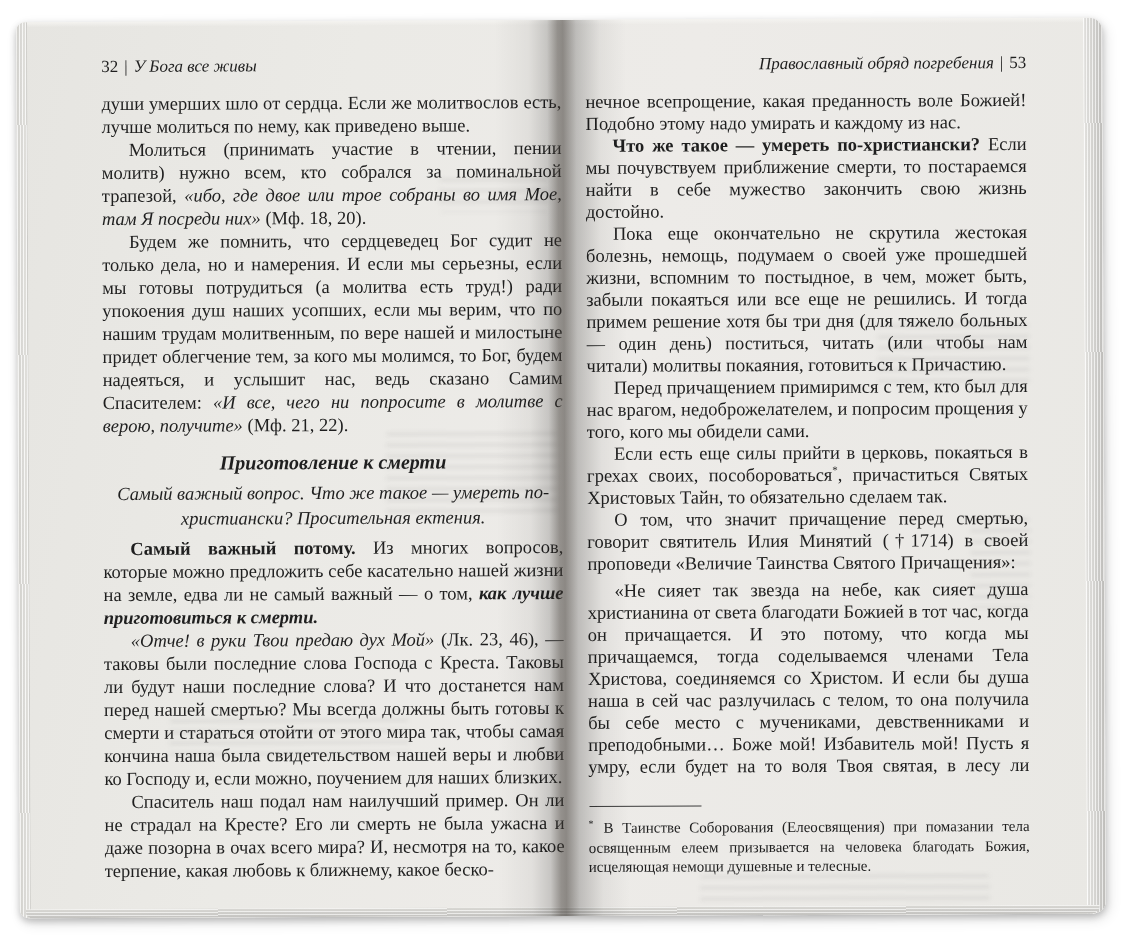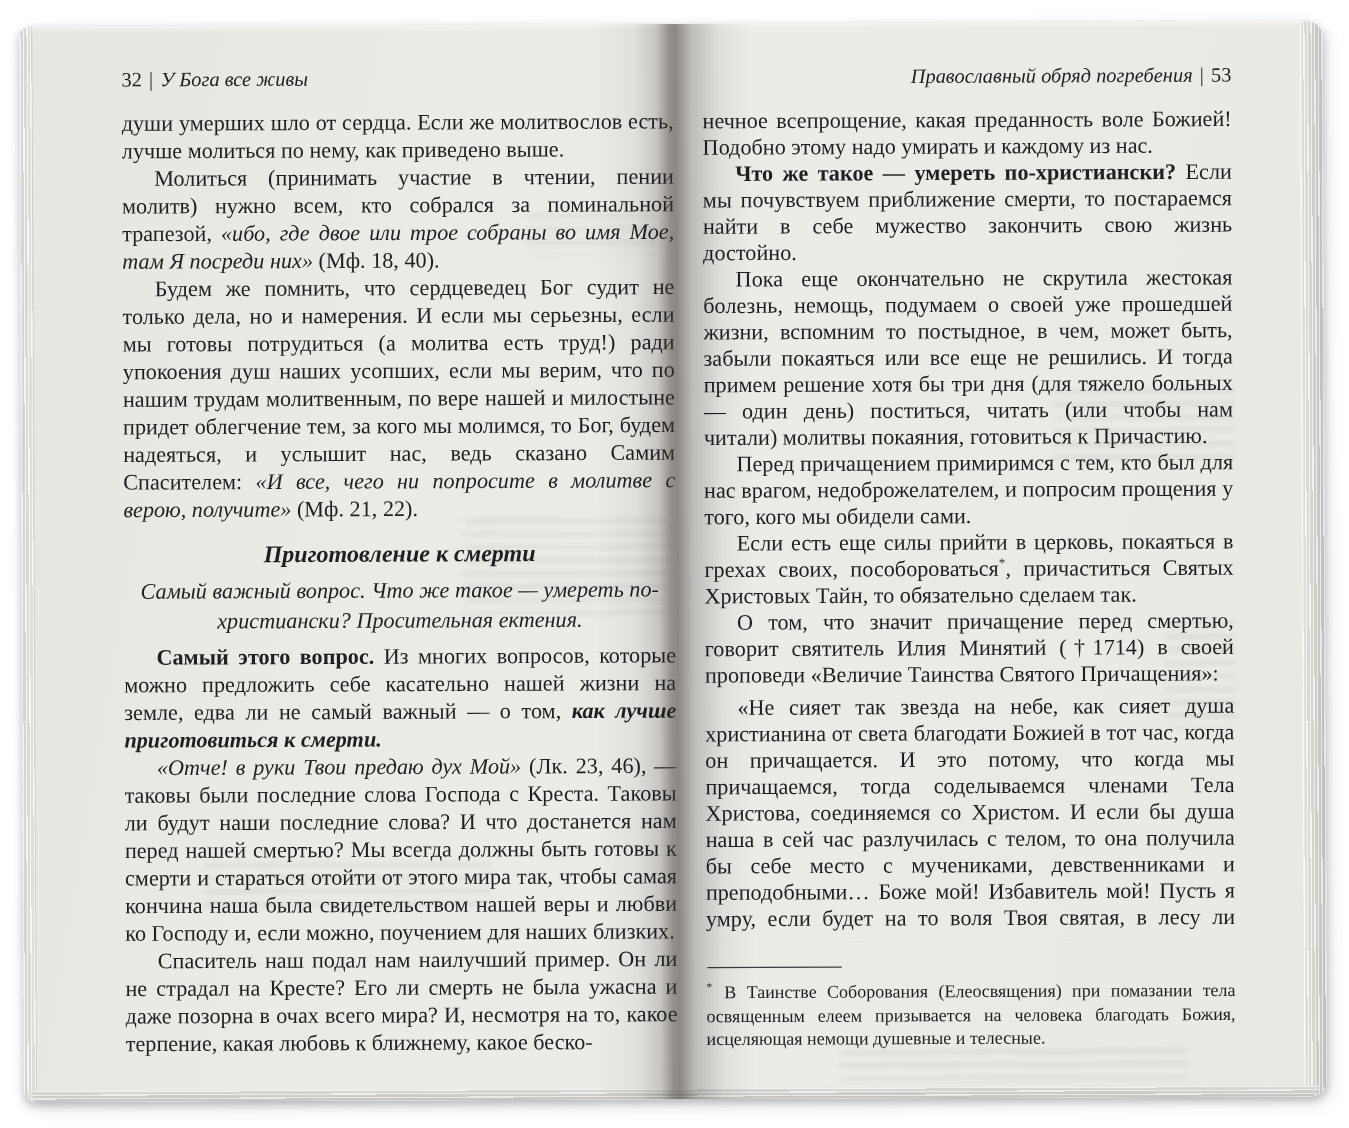--- a/index.html
+++ b/index.html
@@ -147,27 +147,27 @@
     <div class="smudge" style="left:952px; top:500px; width:60px; height:90px;"></div>
     <div class="smudge" style="left:680px; top:856px; width:290px; height:28px;"></div>
 
     <div class="content content-left">
       <div class="running-head">
         <span class="rh-num">32</span><span class="rh-sep">|</span><span class="rh-title">У Бога все живы</span>
       </div>
       <div class="body">
         <div>
             <p class="para"><span class="seg-n">души умерших шло от сердца. Если же молитвослов есть, лучше молиться по нему, как приведено выше.</span></p>
-            <p class="para indent"><span class="seg-n">Молиться (принимать участие в чтении, пении молитв) нужно всем, кто собрался за поминальной трапезой, </span><span class="seg-i">«ибо, где двое или трое собраны во имя Мое, там Я посреди них»</span><span class="seg-n"> (Мф. 18, 40).</span></p>
+            <p class="para indent"><span class="seg-n">Молиться (принимать участие в чтении, пении молитв) нужно всем, кто собрался за поминальной трапезой, </span><span class="seg-i">«ибо, где двое или трое собраны во имя Мое, там Я посреди них»</span><span class="seg-n"> (Мф. 18, 20).</span></p>
             <p class="para indent"><span class="seg-n">Будем же помнить, что сердцеведец Бог судит не только дела, но и намерения. И если мы серьезны, если мы готовы потрудиться (а молитва есть труд!) ради упокоения душ наших усопших, если мы верим, что по нашим трудам молитвенным, по вере нашей и милостыне придет облегчение тем, за кого мы молимся, то Бог, будем надеяться, и услышит нас, ведь сказано Самим Спасителем: </span><span class="seg-i">«И все, чего ни попросите в молитве с верою, получите»</span><span class="seg-n"> (Мф. 21, 22).</span></p>
           </div>
         <h2 class="section-heading">Приготовление к смерти</h2>
         <div class="section-subtitle">Самый важный вопрос. Что же такое — умереть по-христиански? Просительная ектения.</div>
         <div>
-            <p class="para indent"><span class="seg-b">Самый этого вопрос.</span><span class="seg-n"> Из многих вопросов, которые можно предложить себе касательно нашей жизни на земле, едва ли не самый важный — о том, </span><span class="seg-bi">как лучше приготовиться к смерти.</span></p>
+            <p class="para indent"><span class="seg-b">Самый важный потому.</span><span class="seg-n"> Из многих вопросов, которые можно предложить себе касательно нашей жизни на земле, едва ли не самый важный — о том, </span><span class="seg-bi">как лучше приготовиться к смерти.</span></p>
             <p class="para indent"><span class="seg-i">«Отче! в руки Твои предаю дух Мой»</span><span class="seg-n"> (Лк. 23, 46), — таковы были последние слова Господа с Креста. Таковы ли будут наши последние слова? И что достанется нам перед нашей смертью? Мы всегда должны быть готовы к смерти и стараться отойти от этого мира так, чтобы самая кончина наша была свидетельством нашей веры и любви ко Господу и, если можно, поучением для наших близких.</span></p>
             <p class="para indent"><span class="seg-n">Спаситель наш подал нам наилучший пример. Он ли не страдал на Кресте? Его ли смерть не была ужасна и даже позорна в очах всего мира? И, несмотря на то, какое терпение, какая любовь к ближнему, какое беско-</span></p>
           </div>
       </div>
     </div>
 
     <div class="content content-right">
       <div class="running-head right-align">
         <span class="rh-title">Православный обряд погребения</span><span class="rh-sep">|</span><span class="rh-num">53</span>
       </div>

